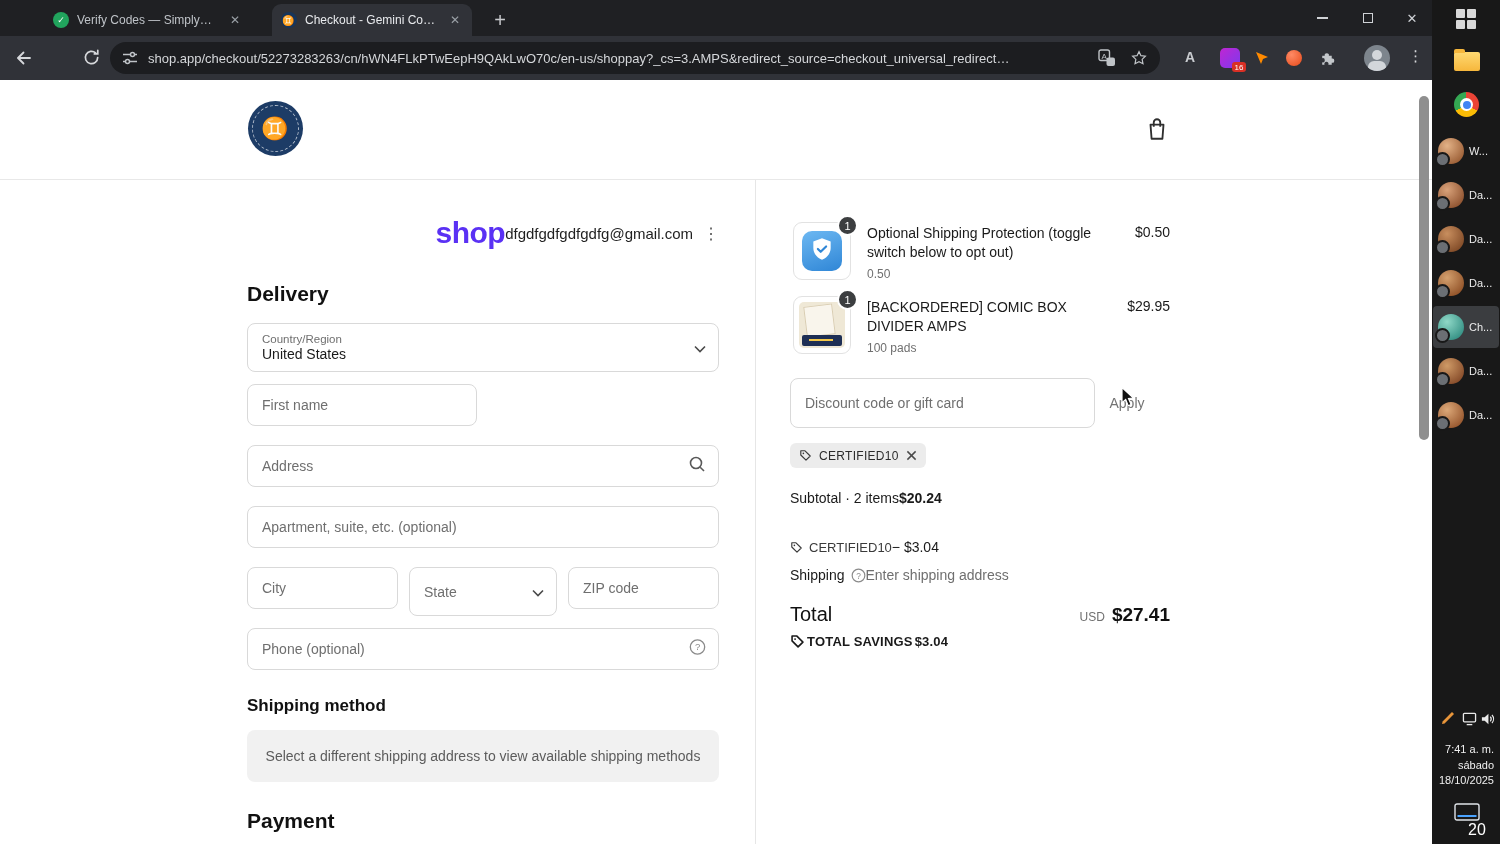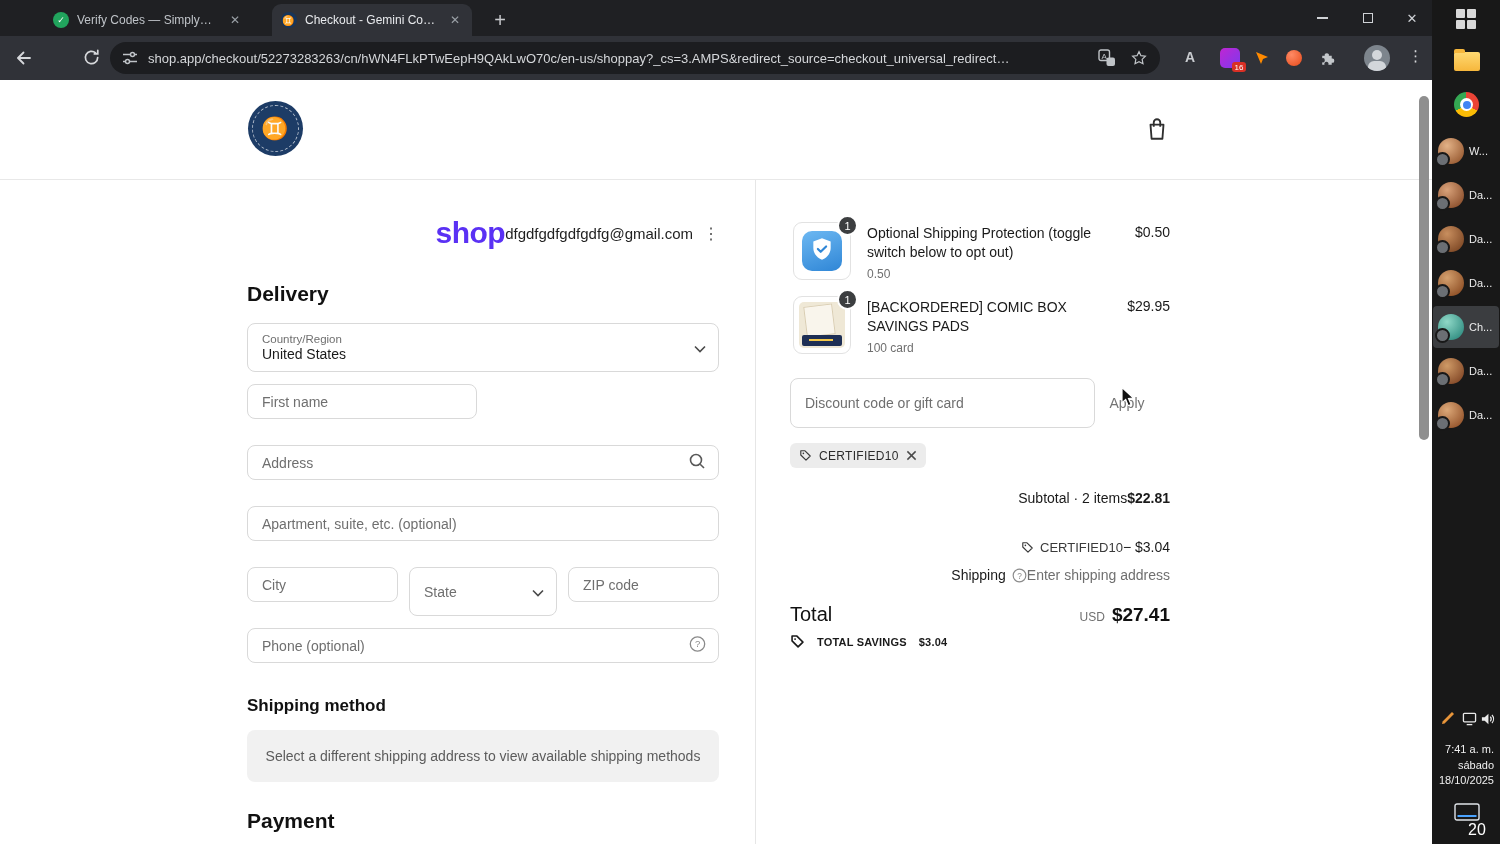--- a/index.html
+++ b/index.html
@@ -49,21 +49,21 @@
 
   .shop-row{position:absolute;left:247px;top:134px;width:472px;height:38px;display:flex;align-items:center;justify-content:flex-end}
   .shop-logo{font-size:30px;font-weight:800;color:#5a31f4;letter-spacing:-.5px;cursor:pointer}
   .email-wrap{display:flex;align-items:center;gap:10px}
   .email{font-size:15px;color:#1f1f1f}
   .email-kebab{color:#555;font-size:16px;cursor:pointer}
 
   .h1{position:absolute;left:247px;font-size:21px;font-weight:700;color:#111}
   .h2{position:absolute;left:247px;font-size:17px;font-weight:700;color:#111}
 
-  .field{position:absolute;height:35px}
+  .field{position:absolute;height:42px}
   .field input{width:100%;height:100%;border:1px solid #d9d9d9;border-radius:8px;padding:0 14px;font-size:14px;color:#222;background:#fff;outline:none;font-family:inherit}
   .field input::placeholder{color:#6f6f6f}
   .field .in-icon{position:absolute;right:13px;top:50%;transform:translateY(-50%);pointer-events:none}
   .field.pad-r input{}
   .selectbox{position:absolute;height:49px;border:1px solid #d9d9d9;border-radius:8px;background:#fff;display:flex;flex-direction:column;justify-content:center;padding:0 14px;cursor:pointer}
   .selectbox .slabel{font-size:11.5px;color:#6f6f6f}
   .selectbox .svalue{font-size:14px;color:#1a1a1a;margin-top:1px}
   .selectbox .ph{font-size:14px;color:#6f6f6f}
   .selectbox .chev{position:absolute;right:12px;top:50%;transform:translateY(-50%)}
   .notice{position:absolute;left:247px;top:650px;width:472px;height:52px;background:#f1f1f1;border-radius:8px;display:flex;align-items:center;justify-content:center;font-size:14px;color:#5c5c5c;text-align:center}
@@ -79,31 +79,31 @@
   .div-strip{position:absolute;left:6%;right:6%;bottom:5%;height:24%;background:#1e2f55;border-radius:2px}
   .div-strip::after{content:"";position:absolute;left:18%;top:40%;width:60%;height:2px;background:#f4c84a}
   .ci-text{position:absolute;left:77px;top:2px;width:236px}
   .ci-title{font-size:14px;color:#1a1a1a;line-height:1.38}
   .ci-note{font-size:12px;color:#6f6f6f;margin-top:4px}
   .ci-price{position:absolute;right:0;top:2px;font-size:14px;color:#1a1a1a}
   .disc-field{position:absolute;left:0;top:298px;width:305px;height:50px}
   .apply-btn{position:absolute;right:12px;top:298px;width:62px;height:50px;display:flex;align-items:center;justify-content:center;font-size:14px;color:#737373;border-radius:8px;cursor:default}
   .chip{position:absolute;left:0;top:363px;height:25px;background:#ececec;border-radius:6px;display:inline-flex;align-items:center;gap:7px;padding:0 9px;font-size:12px;color:#2c2c2c;letter-spacing:.3px}
   .chip-x{display:flex;cursor:pointer}
-  .srow{position:absolute;left:0;width:380px;display:flex;justify-content:flex-end;align-items:center;font-size:14px;color:#1a1a1a}
+  .srow{position:absolute;left:0;width:380px;display:flex;justify-content:flex-start;align-items:center;font-size:14px;color:#1a1a1a}
   .srow .val{font-weight:600}
   .muted{color:#6f6f6f}
   .code-line{display:flex;align-items:center;gap:6px;color:#3a3a3a;font-size:13px}
   .ship-label{display:flex;align-items:center;gap:6px}
   .total-row{position:absolute;left:0;top:523px;width:380px;display:flex;justify-content:space-between;align-items:baseline}
   .total-label{font-size:20px;font-weight:400;color:#111}
   .total-right{display:flex;align-items:baseline;gap:7px}
   .cur{font-size:12px;color:#6f6f6f}
   .amt{font-size:19px;font-weight:700;color:#111}
-  .savings{position:absolute;left:0;top:554px;display:flex;align-items:center;gap:12px;font-size:11px;font-weight:700;color:#1a1a1a;letter-spacing:.2px}
+  .savings{position:absolute;left:0;top:554px;display:flex;align-items:center;gap:2px;font-size:13px;font-weight:700;color:#1a1a1a;letter-spacing:.2px}
 
   .scroll-thumb{position:absolute;right:3px;top:16px;width:10px;height:344px;background:#8f8f8f;border-radius:5px}
 
   
   .taskbar{position:absolute;left:1432px;top:0;width:68px;height:844px;background:#181818}
   .tb-grid{position:absolute;left:24px;top:9px;width:20px;height:20px;display:grid;grid-template-columns:1fr 1fr;gap:2px;cursor:pointer}
   .tb-grid span{background:#d9d9d9;border-radius:1px}
   .folder{position:absolute;left:22px;top:52px;width:26px;height:19px;background:linear-gradient(#ffd972,#f6b73c);border-radius:2px;cursor:pointer}
   .folder::before{content:"";position:absolute;left:0;top:-3px;width:11px;height:4px;background:#f6b73c;border-radius:2px 2px 0 0}
   .chrome-ball{position:absolute;left:22px;top:92px;width:25px;height:25px;border-radius:50%;background:conic-gradient(#ea4335 0 120deg,#fbbc05 0 240deg,#34a853 0 360deg);cursor:pointer}
@@ -321,22 +321,22 @@
 
         <div class="cart-item" style="top:216px;height:62px">
           <div class="thumb">
             <div class="div-art">
                 <div class="div-board"></div>
                 <div class="div-strip"></div>
               </div>
             <span class="qty-badge">1</span>
           </div>
           <div class="ci-text">
-            <div class="ci-title">[BACKORDERED] COMIC BOX SAVINGS PADS</div>
-            <div class="ci-note">100 card</div>
+            <div class="ci-title">[BACKORDERED] COMIC BOX DIVIDER AMPS</div>
+            <div class="ci-note">100 pads</div>
           </div>
           <div class="ci-price">$29.95</div>
         </div>
 
         <div class="field disc-field">
           <input placeholder="Discount code or gift card" style="">
         </div>
         <div class="apply-btn">Apply</div>
 
         <div class="chip">
@@ -350,21 +350,21 @@
           <span class="chip-x">
             <svg width="11" height="11" viewBox="0 0 12 12" stroke="#4a4a4a" stroke-width="1.6">
                 <line x1="1.5" y1="1.5" x2="10.5" y2="10.5"></line>
                 <line x1="10.5" y1="1.5" x2="1.5" y2="10.5"></line>
               </svg>
           </span>
         </div>
 
         <div class="srow" style="top:410px">
           <span>Subtotal · 2 items</span>
-          <span class="val">$22.81</span>
+          <span class="val">$20.24</span>
         </div>
 
         <div class="srow" style="top:459px">
           <span class="code-line">
             <span style="display:flex">
               <svg width="13" height="13" viewBox="0 0 16 16" fill="none" stroke="#3a3a3a" stroke-width="1.4">
                   <path d="M2.2 2.2h5.2l6.4 6.4-5.2 5.2-6.4-6.4z" stroke-linejoin="round"></path>
                   <circle cx="5.4" cy="5.4" r="1" fill="#3a3a3a" stroke="none"></circle>
                 </svg>
             </span>

